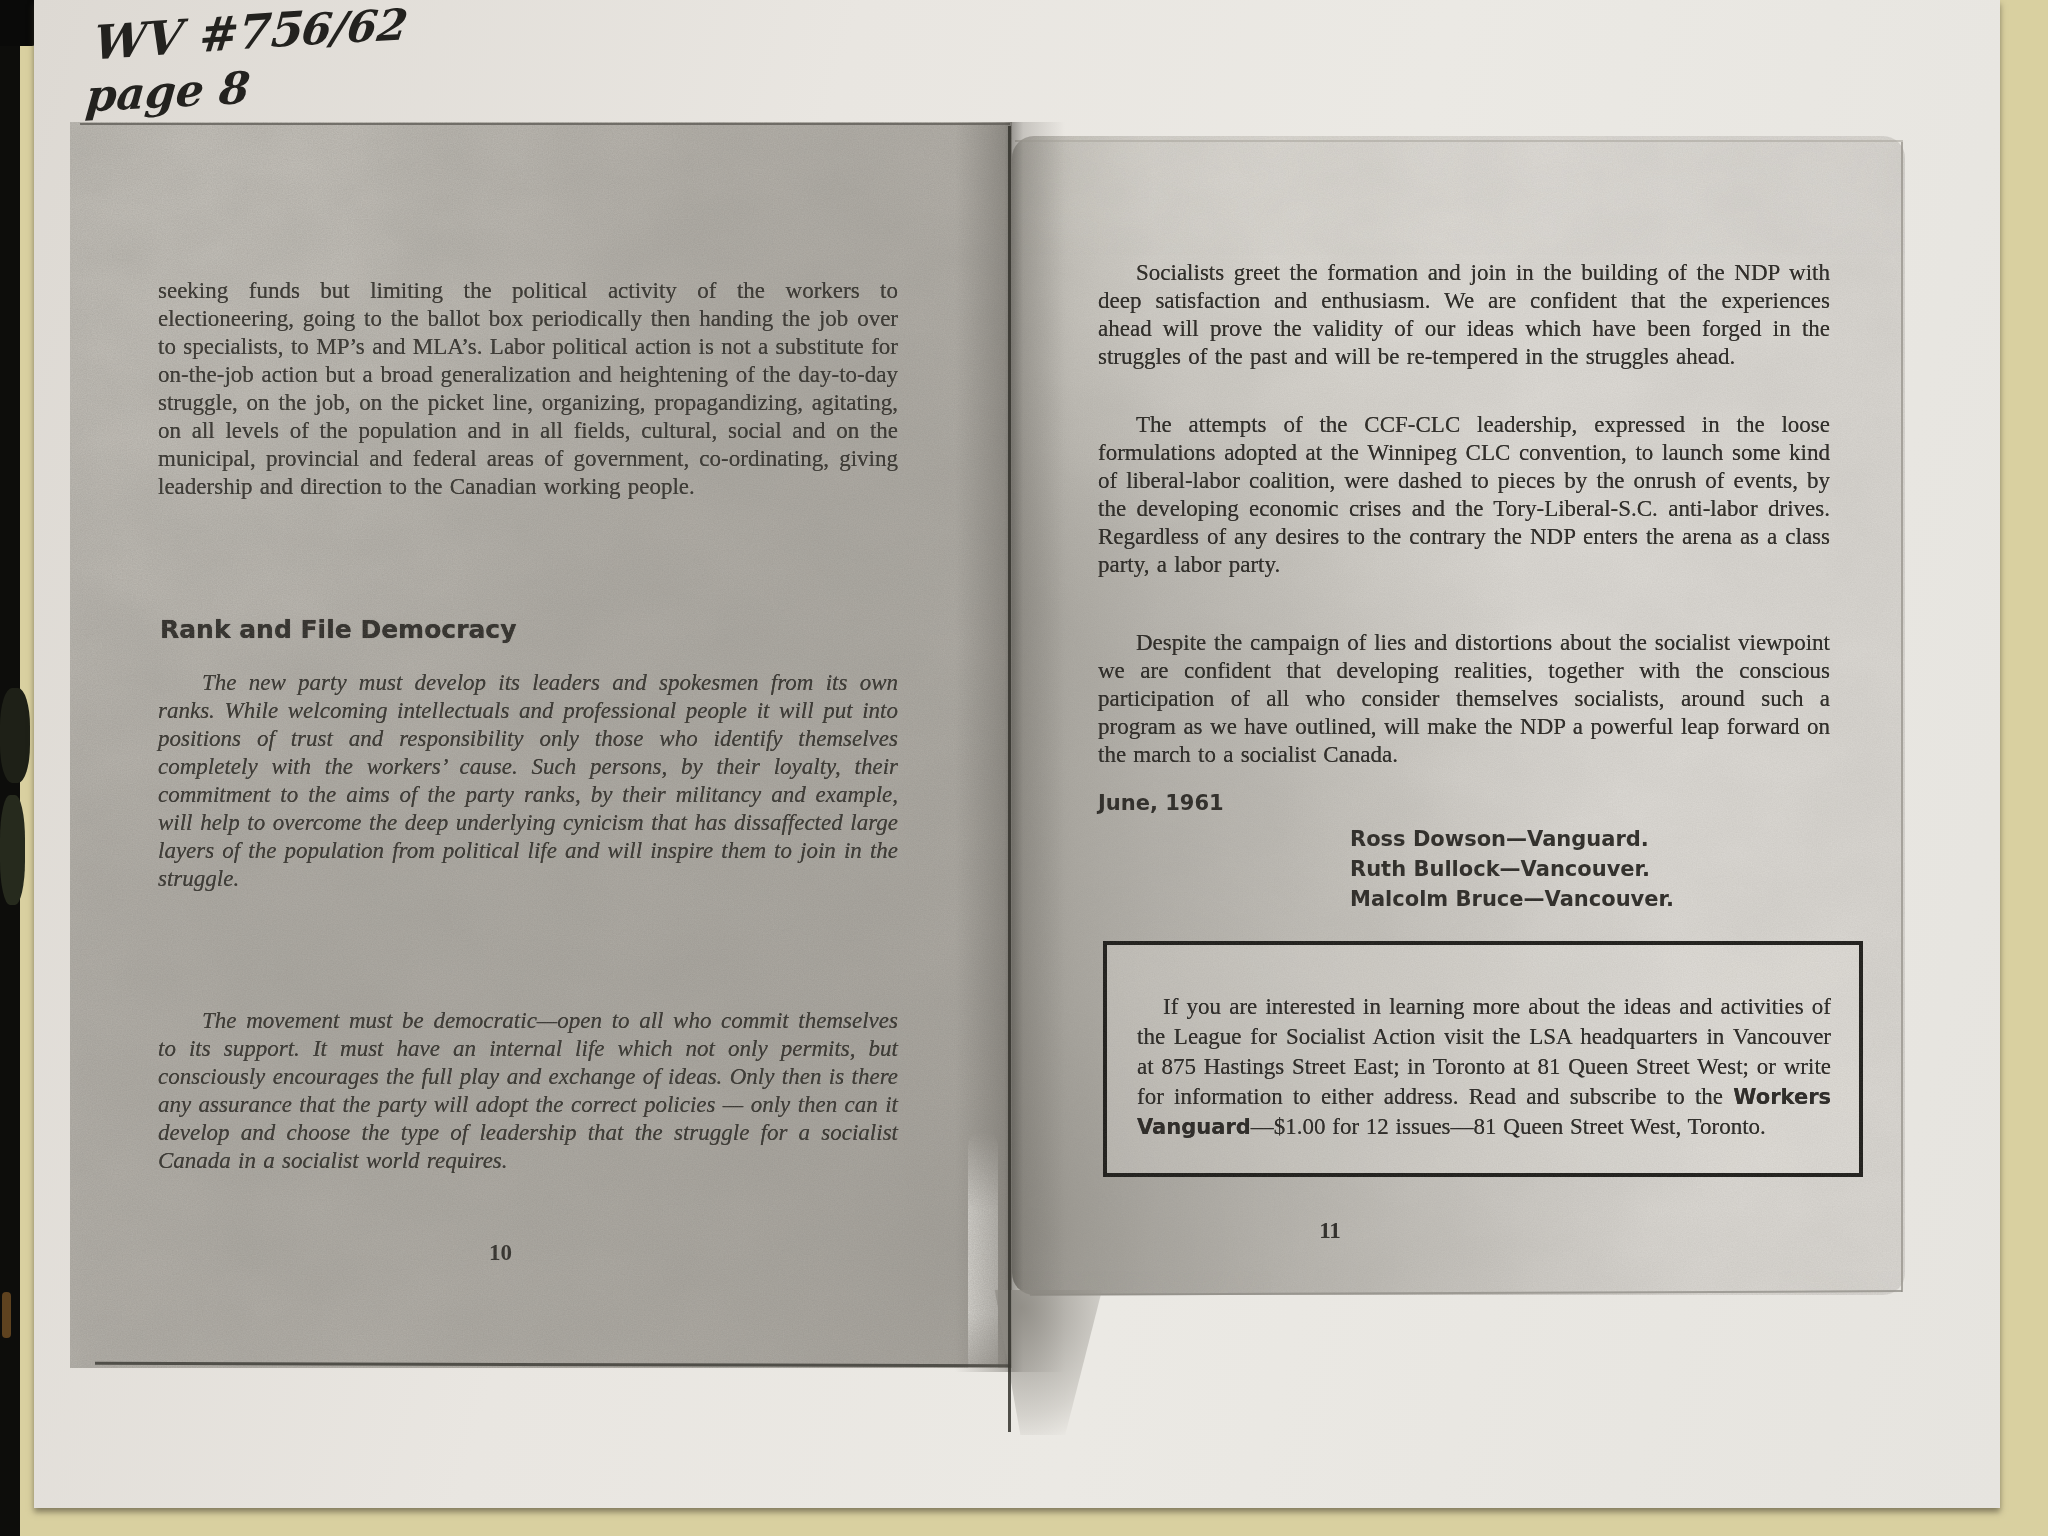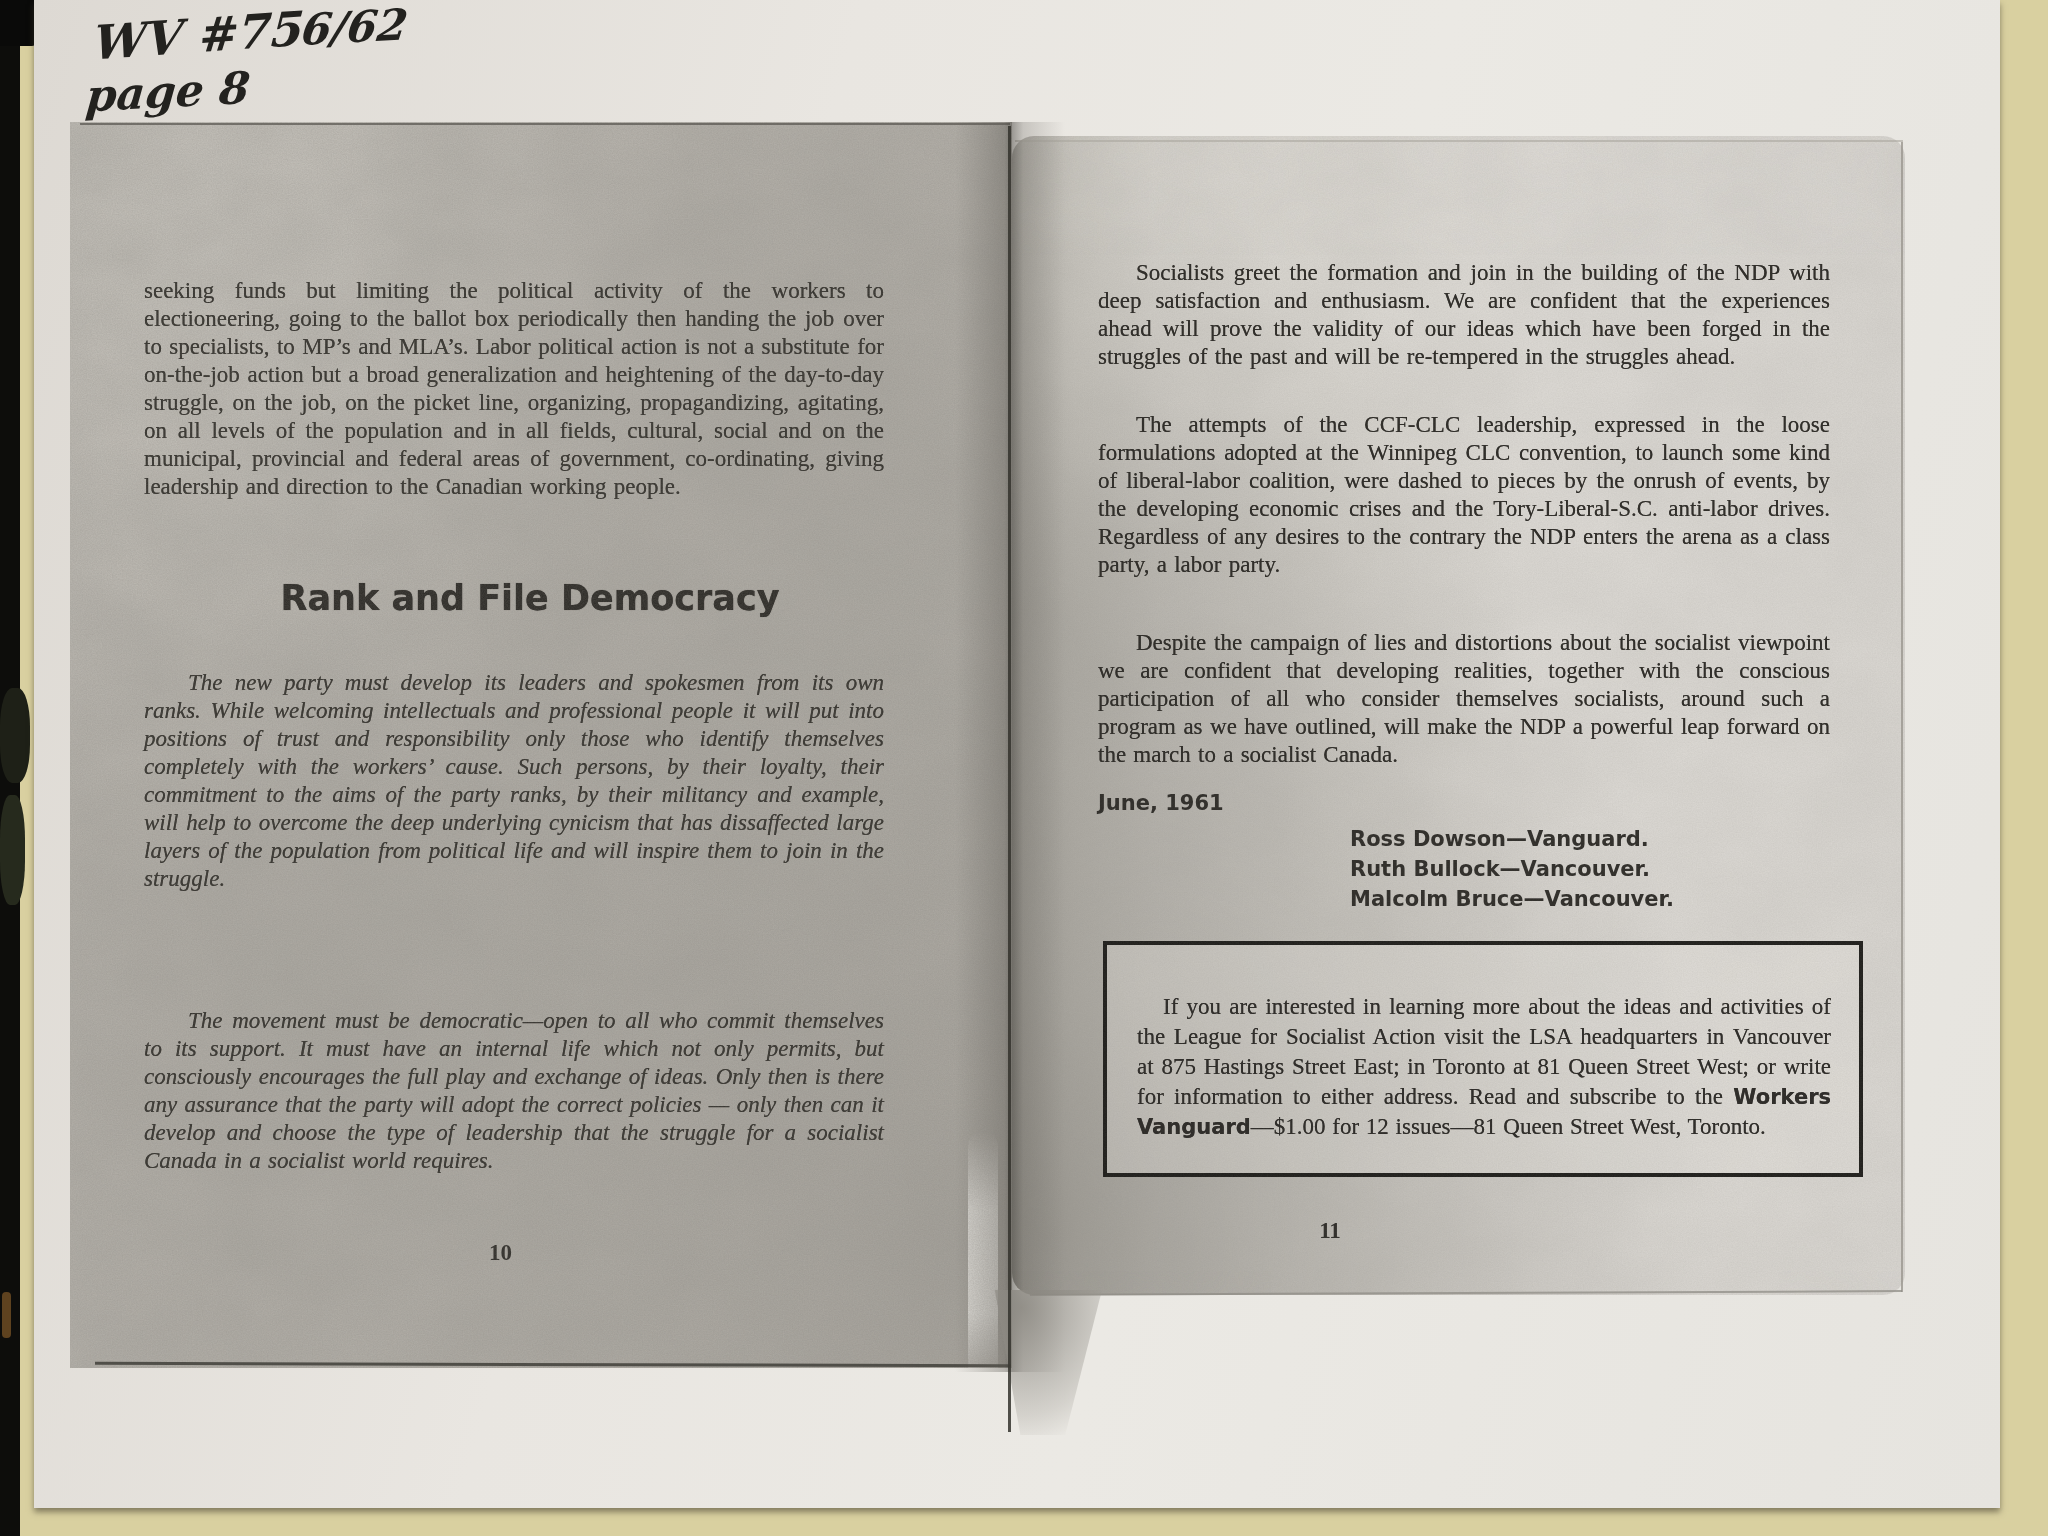--- a/index.html
+++ b/index.html
@@ -57,24 +57,24 @@
       background:linear-gradient(rgba(230,228,223,0),rgba(231,229,224,.85) 30%,rgba(231,229,224,.9) 70%,rgba(230,228,223,0));}
 
   
   .body-text{position:absolute;text-align:justify;color:#34322d;
       font-family:"Liberation Serif", serif;font-size:23px;line-height:28px;word-spacing:1.5px;
       text-shadow:0 0 .6px rgba(45,43,38,.8);}
   .indent{text-indent:44px;font-style:italic;}
   .page-num{position:absolute;font-family:"Liberation Serif", serif;font-weight:bold;font-size:23px;color:#2f2d29;}
 
   
-  .lp-col{left:74px;width:740px;}
+  .lp-col{left:88px;width:740px;}
   .lp-p1{top:132px;}
-  .lp-heading{position:absolute;left:90px;width:740px;top:456px;margin:0;text-align:center;
-      font-family:"DejaVu Sans", sans-serif;font-weight:bold;font-size:35px;color:#2c2a26;
+  .lp-heading{position:absolute;left:90px;width:740px;top:493px;margin:0;
+      font-family:"DejaVu Sans", sans-serif;font-weight:bold;font-size:25px;color:#2c2a26;
       text-shadow:0 0 .7px rgba(40,38,34,.9);}
   .lp-p2{top:524px;}
   .lp-p3{top:862px;}
   .lp-num{left:372px;top:1118px;width:70px;text-align:right;}
 
   
   .rp-col{left:86px;width:732px;}
   .rp-ind{text-indent:38px;}
   .rp-p1{top:100px;color:#2c2a26;}
   .rp-p2{top:252px;color:#2c2a26;}

